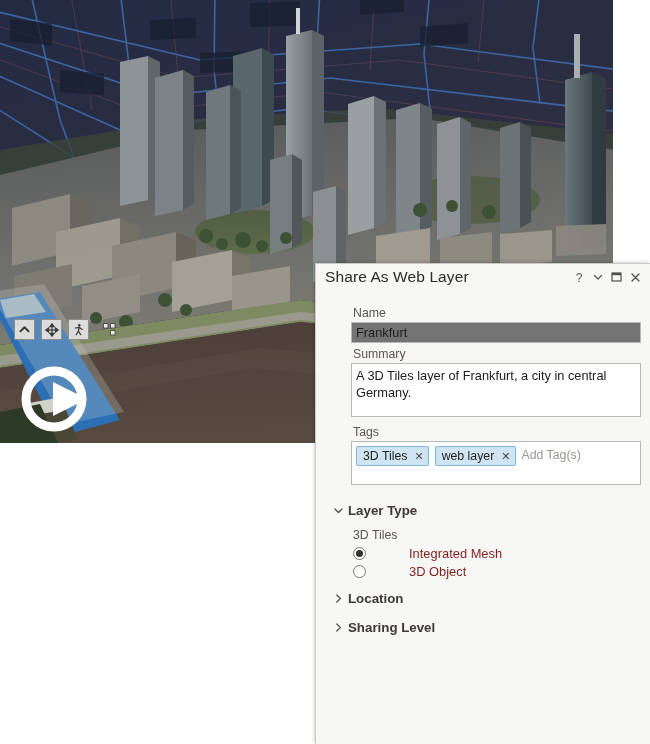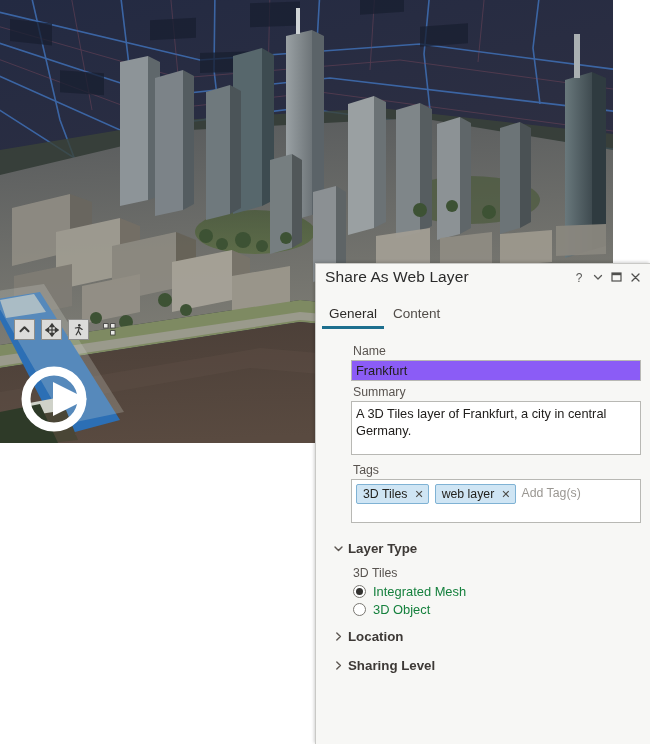--- a/index.html
+++ b/index.html
@@ -128,21 +128,21 @@
     font-size: 12.3px;
     color: #595450;
     margin: 4px 0 2px 2px;
   }
 
   .text-input {
     width: 290px;
     height: 21px;
     box-sizing: border-box;
     border: 1px solid #b8b8b4;
-    background: #8b5cf6;
+    background: #737373;
     font-family: "Liberation Sans", sans-serif;
     font-size: 12.8px;
     color: #22201e;
     padding: 0 4px;
     outline: none;
   }
   .text-area {
     width: 290px;
     height: 54px;
     box-sizing: border-box;
@@ -195,22 +195,23 @@
 
   .sub-label {
     font-size: 12.3px;
     color: #595450;
     margin: 6px 0 4px 2px;
   }
   .radio-row {
     display: flex; align-items: center;
     margin: 2px 0 3px 2px;
     font-size: 12.9px;
-    color: #15803d;
+    color: #7f1d1d;
     cursor: default;
+    gap: 36px;
   }
   .radio-mark {
     width: 13px; height: 13px;
     border-radius: 50%;
     border: 1px solid #7a7772;
     background: #fff;
     margin-right: 7px;
     display: inline-flex; align-items: center; justify-content: center;
     box-sizing: border-box;
     flex: none;
@@ -471,24 +472,20 @@
         </div>
         <div class="winbtn">
           <svg width="13" height="13" viewBox="0 0 13 13">
             <path d="M3 3 L10 10 M10 3 L3 10" stroke="#4f4f4d" stroke-width="1.3" stroke-linecap="round"></path>
           </svg>
         </div>
       </div>
     </div>
 
 
-    <div class="dlg-tabs">
-      <div class="dlg-tab active">General</div>
-      <div class="dlg-tab">Content</div>
-    </div>
 
     <div class="dlg-body">
 
 
       <div class="section-body">
         <div class="field-label">Name</div>
         <input class="text-input" type="text" value="Frankfurt" style="">
 
         <div class="field-label">Summary</div>
         <textarea class="text-area" style="">A 3D Tiles layer of Frankfurt, a city in central Germany.</textarea>

